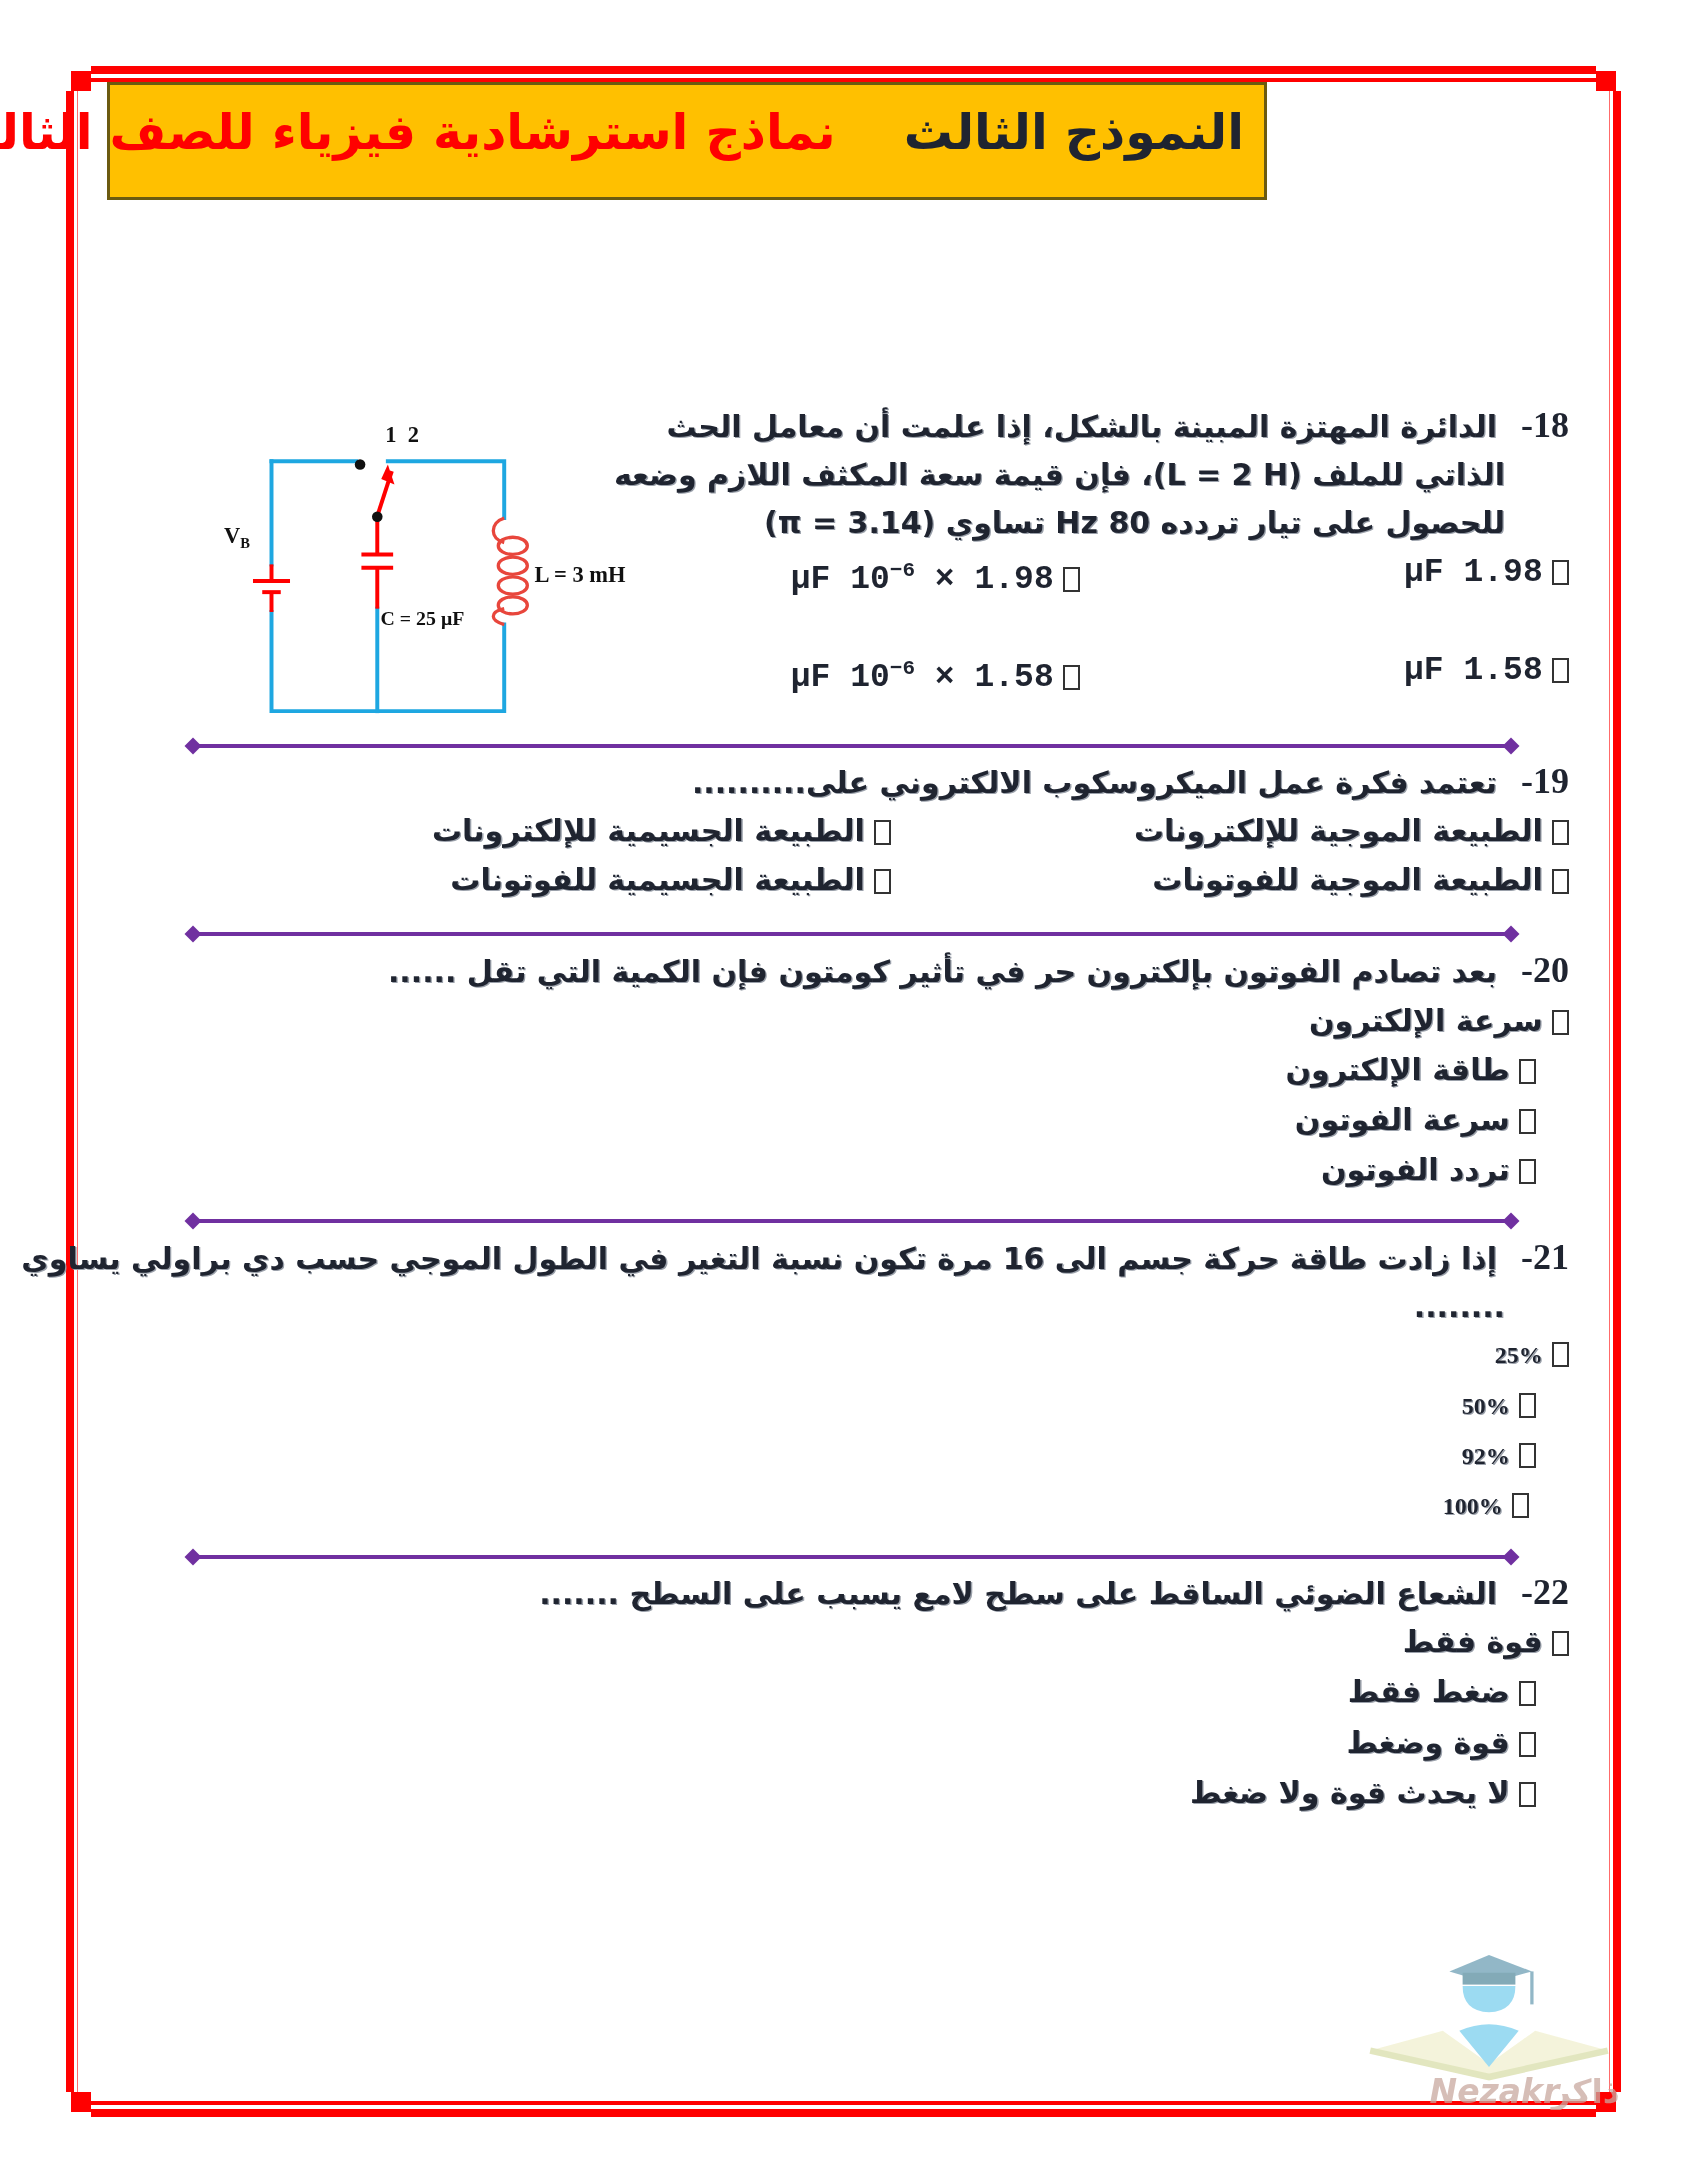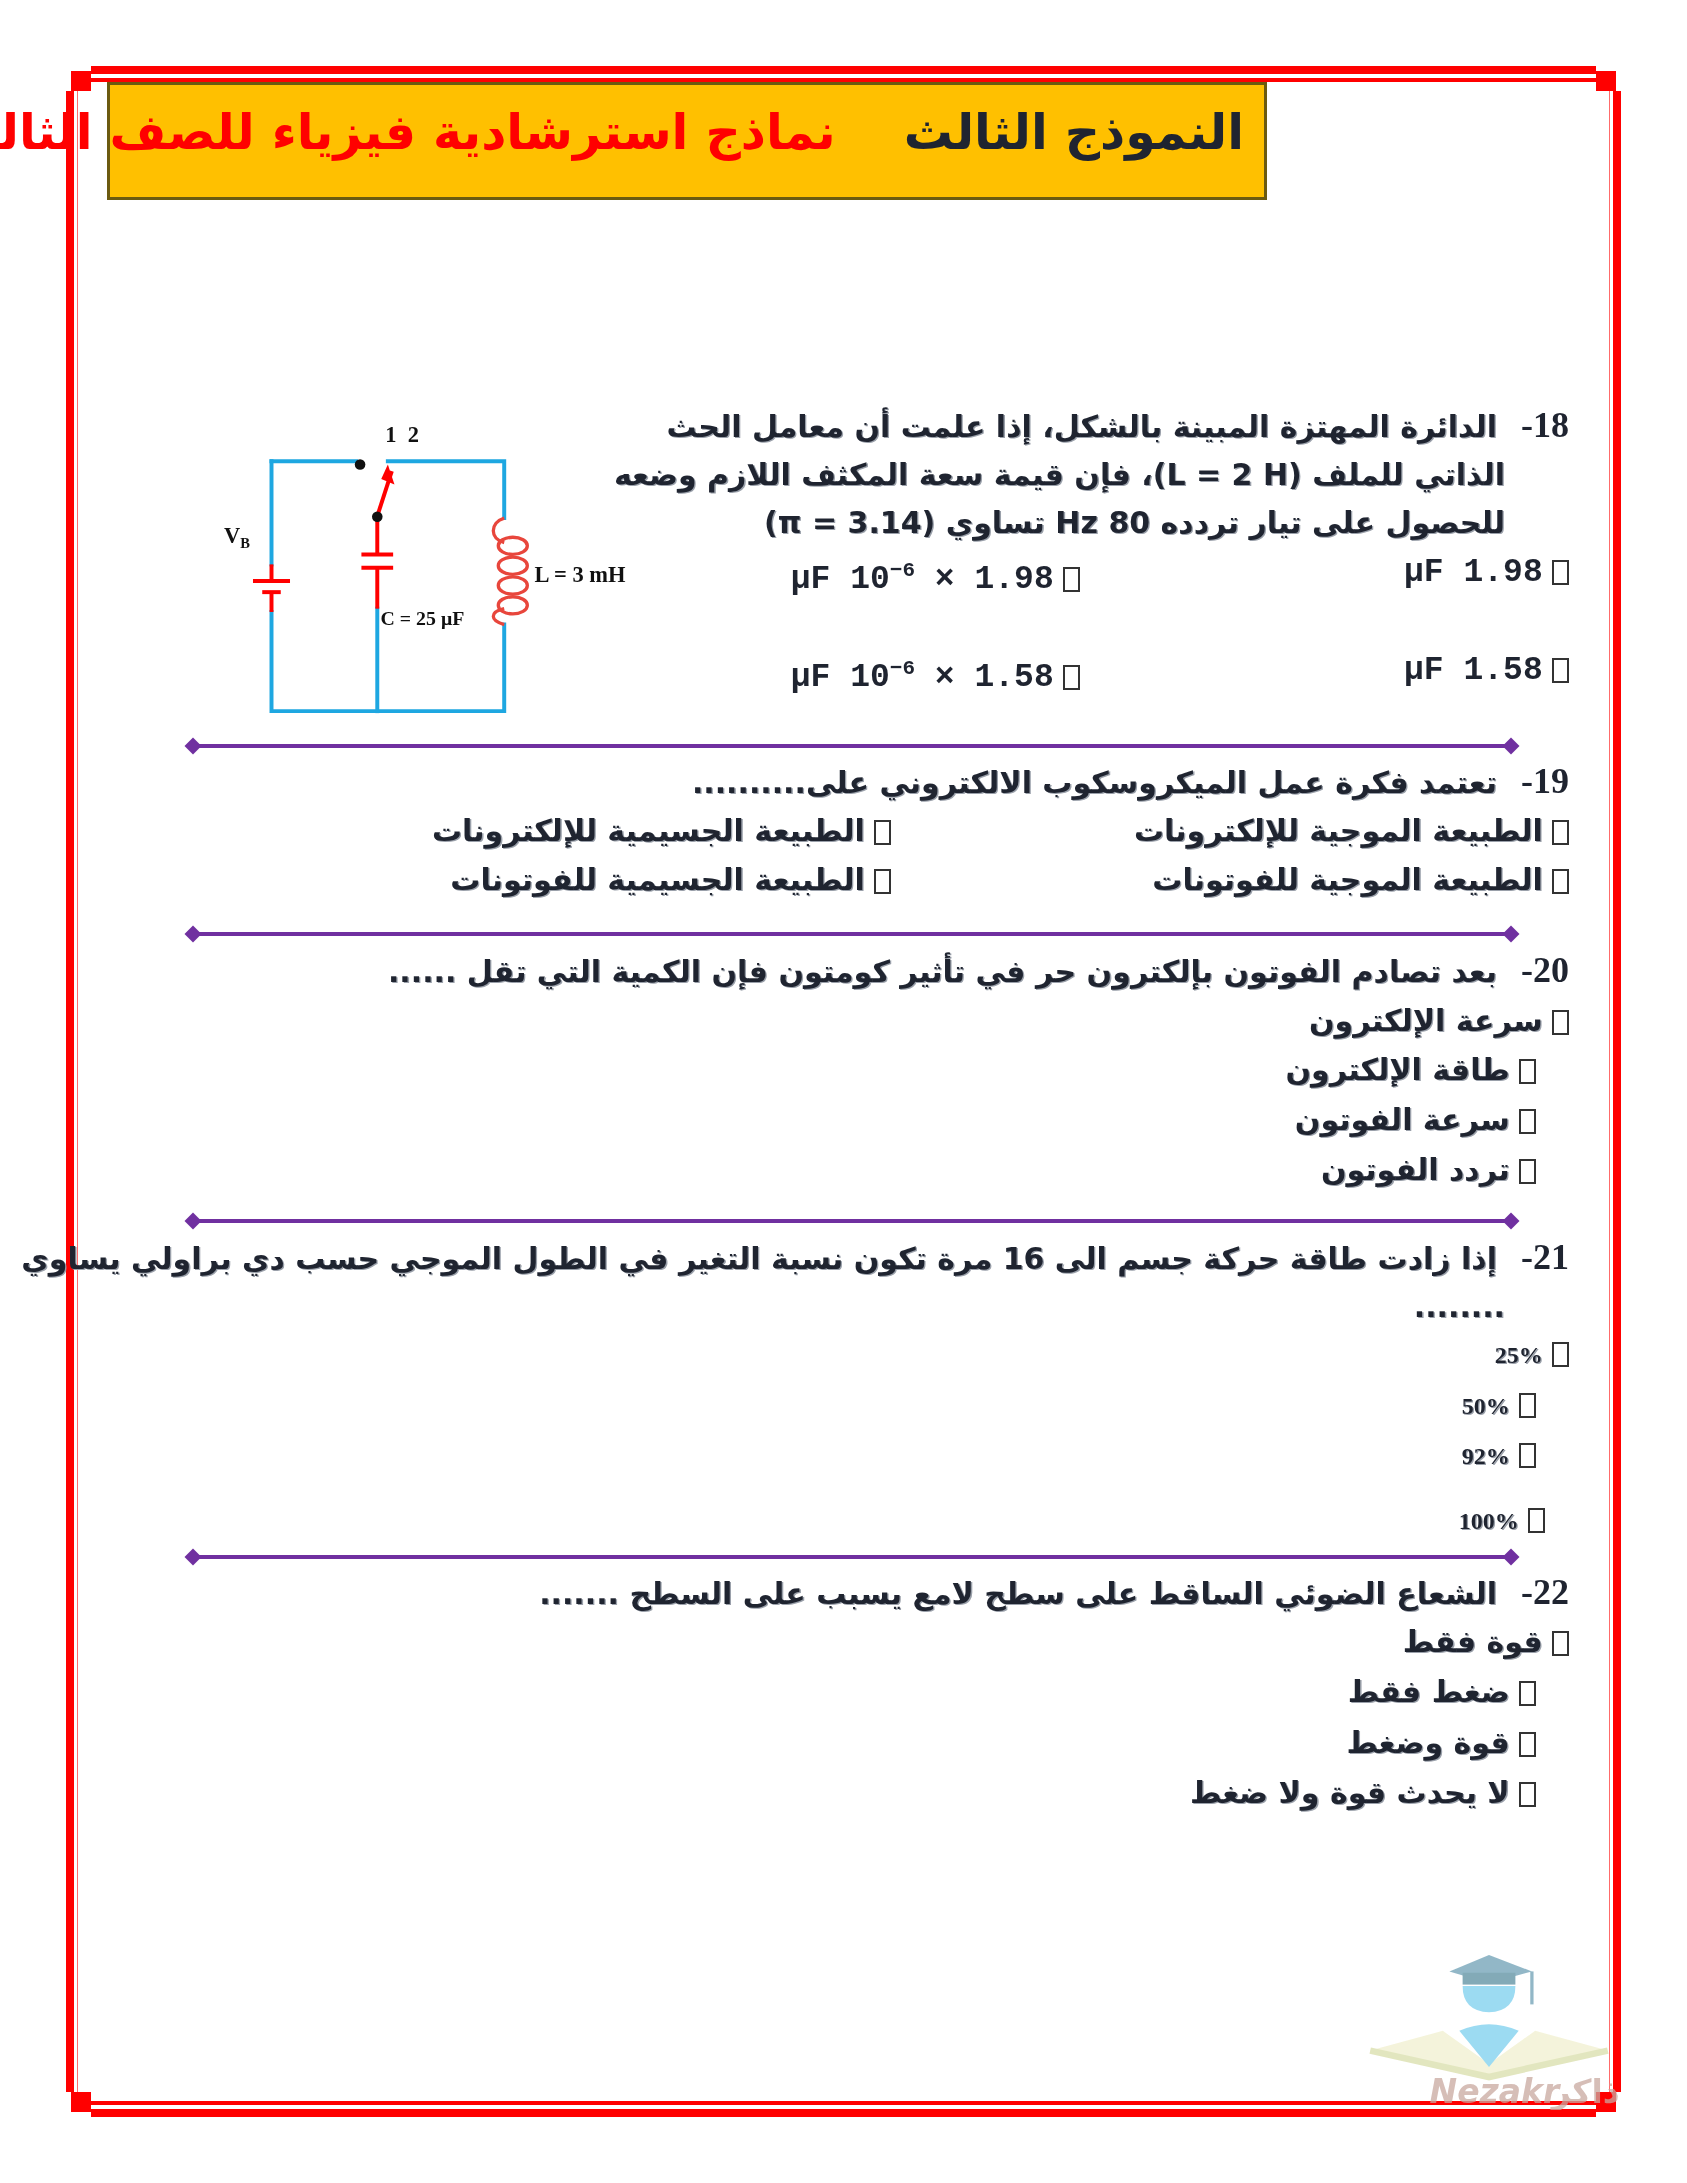--- a/index.html
+++ b/index.html
@@ -149,21 +149,21 @@
 <div class="abs diamond" style="left:187px; top:1215px;"></div>
 <div class="abs diamond" style="left:1505px; top:1215px;"></div>
 
 <div class="abs q" style="right:118px; top:1233px;">
   <div><span class="qnum">21-</span><span>إذا زادت طاقة حركة جسم الى 16 مرة تكون نسبة التغير في الطول الموجي حسب دي براولي يساوي</span></div>
   <div style="padding-right:64px;">........</div>
 </div>
 <div class="abs opt" style="right:118px; top:1328px;"><span class="box"></span><span class="pct" style="margin-left:5.3px;">25%</span></div>
 <div class="abs opt" style="right:151px; top:1379px;"><span class="box"></span><span class="pct">50%</span></div>
 <div class="abs opt" style="right:151px; top:1429px;"><span class="box"></span><span class="pct">92%</span></div>
-<div class="abs opt" style="right:142px; top:1479px;margin-top:15px;"><span class="box"></span><span class="pct">100%</span></div>
+<div class="abs opt" style="right:158px; top:1479px;"><span class="box"></span><span class="pct">100%</span></div>
 
 <div class="abs divider" style="left:192px; top:1555px; width:1317px;"></div>
 <div class="abs diamond" style="left:187px; top:1551px;"></div>
 <div class="abs diamond" style="left:1505px; top:1551px;"></div>
 
 <div class="abs q" style="right:118px; top:1568px;">
   <span class="qnum">22-</span><span>الشعاع الضوئي الساقط على سطح لامع يسبب على السطح .......</span>
 </div>
 <div class="abs opt" style="right:118px; top:1617px;"><span class="box"></span><span>قوة فقط</span></div>
 <div class="abs opt" style="right:151px; top:1667px;"><span class="box"></span><span>ضغط فقط</span></div>

